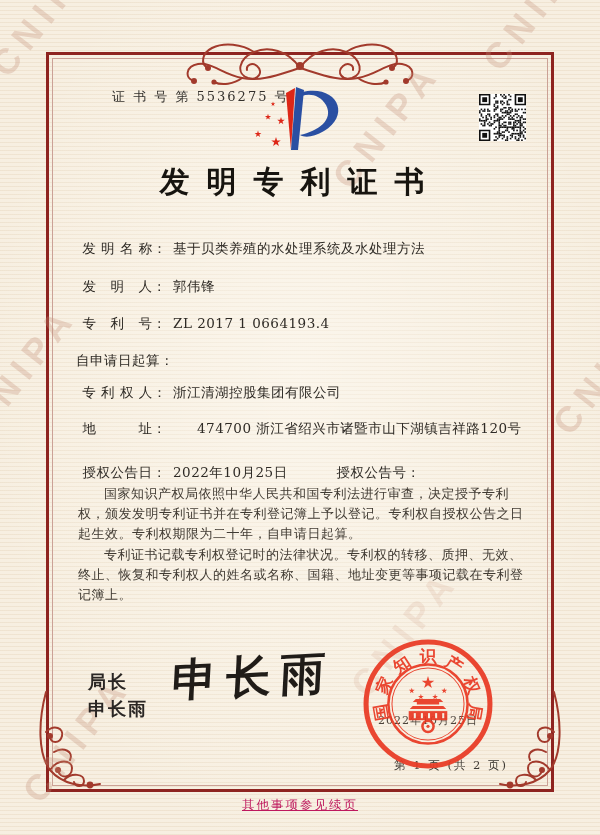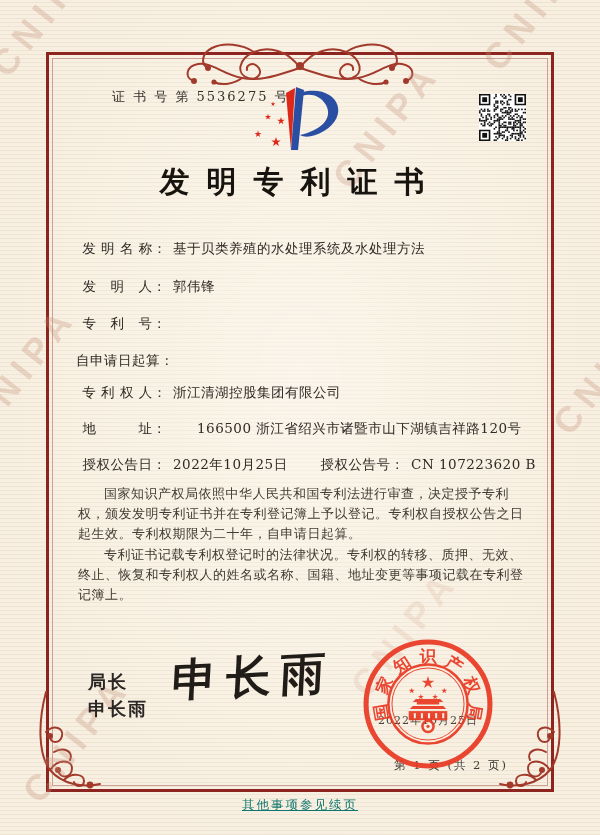--- a/index.html
+++ b/index.html
@@ -40,40 +40,40 @@
   .logo{left:240px;top:84px;width:118px;height:76px;}
   .qr{left:479px;top:94px;width:47px;height:47px;}
   .title{
     left:0;width:584px;text-align:center;top:162px;
     font-size:30px;font-weight:700;color:#17140f;
     letter-spacing:17px;padding-left:17px;box-sizing:border-box;
   }
   .field{left:76px;width:460px;display:flex;font-size:13.5px;color:#2e2a25;letter-spacing:.5px;text-align:center;}
   .flabel{display:inline-block;min-width:97px;white-space:pre;}
   .fvalue{white-space:pre;}
-  .pair{display:flex;}
+  .pair{display:flex;margin-top:8px;}
   .pair.first{width:254px;}
   .paras{left:76px;top:482px;width:452px;font-size:13px;line-height:1.52;
     letter-spacing:.5px;color:#403a32;}
   .paras p{margin:2px;text-indent:2em;}
   .signer{font-family:"Liberation Sans","DejaVu Sans",sans-serif;
     font-size:18px;font-weight:600;color:#2a2624;letter-spacing:2px;}
   .signature{
     left:172px;top:646px;width:200px;font-size:45px;color:#201c18;
     letter-spacing:9px;transform:rotate(-3deg) skewX(-6deg);font-weight:700;
   }
   .seal-wrap{left:362px;top:638px;width:132px;height:132px;z-index:4;}
   .seal-date{
     left:364px;top:713px;width:128px;text-align:center;
     font-size:11px;letter-spacing:1px;color:#4c443c;z-index:3;
   }
   .page-info{left:0;width:508px;text-align:right;top:758px;
     font-size:11.5px;letter-spacing:2px;color:#3c3832;}
   .footer-note{left:0;width:600px;text-align:center;top:797px;
-    font-size:12.5px;letter-spacing:2px;color:#0f766e;
+    font-size:12.5px;letter-spacing:2px;color:#be185d;
     text-decoration:underline;}
   .orn{z-index:2;}
 </style>
 </head>
 <body>
 
 <div class="abs frame">
   <div class="frame-inner"></div>
 </div>
 
@@ -416,40 +416,40 @@
 <div class="abs content field" style="top:240px;">
   <span class="flabel">发 明 名 称：</span>
   <span class="fvalue">基于贝类养殖的水处理系统及水处理方法</span>
 </div>
 <div class="abs content field" style="top:278px;">
   <span class="flabel">发　明　人：</span>
   <span class="fvalue">郭伟锋</span>
 </div>
 <div class="abs content field" style="top:315px;">
   <span class="flabel">专　利　号：</span>
+  <span class="fvalue">ZL 2017 1 0664193.4</span>
 </div>
 <div class="abs content field" style="top:352px;">
   <span class="flabel">自申请日起算：</span>
 </div>
 <div class="abs content field" style="top:384px;">
   <span class="flabel">专 利 权 人：</span>
   <span class="fvalue">浙江清湖控股集团有限公司</span>
 </div>
 <div class="abs content field" style="top:420px;gap:24px;">
   <span class="flabel">地　　　址：</span>
-  <span class="fvalue">166500 浙江省绍兴市诸暨市山下湖镇吉祥路120号</span>
+  <span class="fvalue">474700 浙江省绍兴市诸暨市山下湖镇吉祥路120号</span>
 </div>
 <div class="abs content field" style="top:456px;">
   <span class="pair first">
     <span class="flabel">授权公告日：</span>
     <span class="fvalue">2022年10月25日</span>
   </span>
   <span class="pair">
     <span class="flabel">授权公告号：</span>
-    <span class="fvalue">CN 107223620 B</span>
   </span>
 </div>
 
 <div class="abs content paras">
   <p>国家知识产权局依照中华人民共和国专利法进行审查，决定授予专利权，颁发发明专利证书并在专利登记簿上予以登记。专利权自授权公告之日起生效。专利权期限为二十年，自申请日起算。</p>
   <p>专利证书记载专利权登记时的法律状况。专利权的转移、质押、无效、终止、恢复和专利权人的姓名或名称、国籍、地址变更等事项记载在专利登记簿上。</p>
 </div>
 
 <div class="abs content signer" style="left:88px;top:670px;">局长</div>
 <div class="abs content signer" style="left:88px;top:697px;">申长雨</div>

